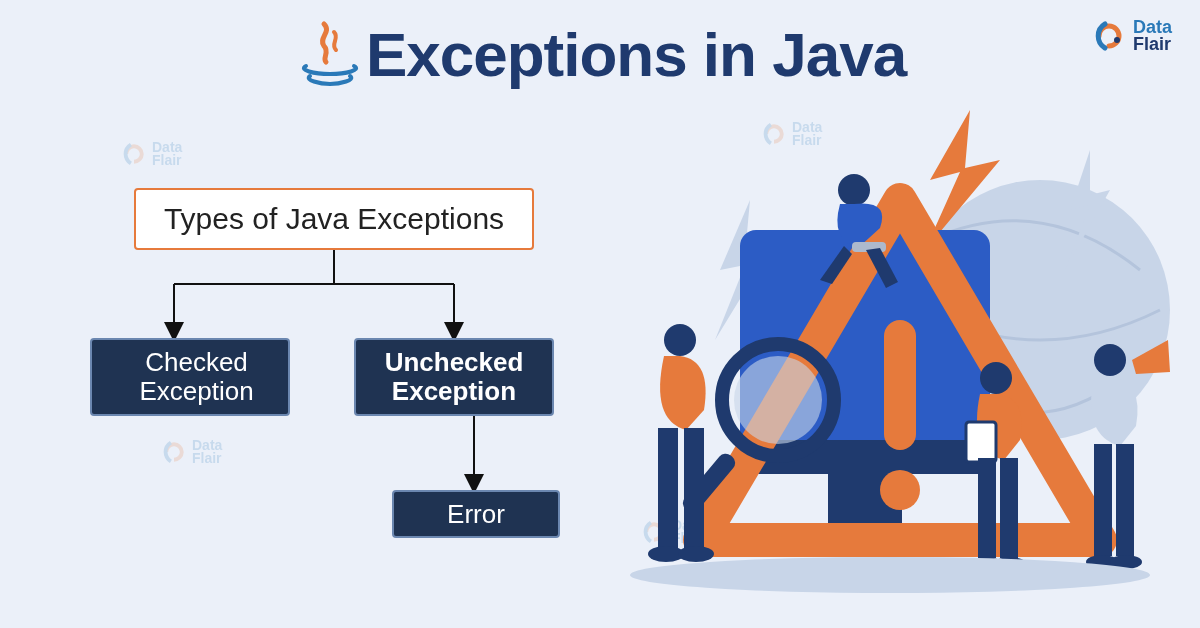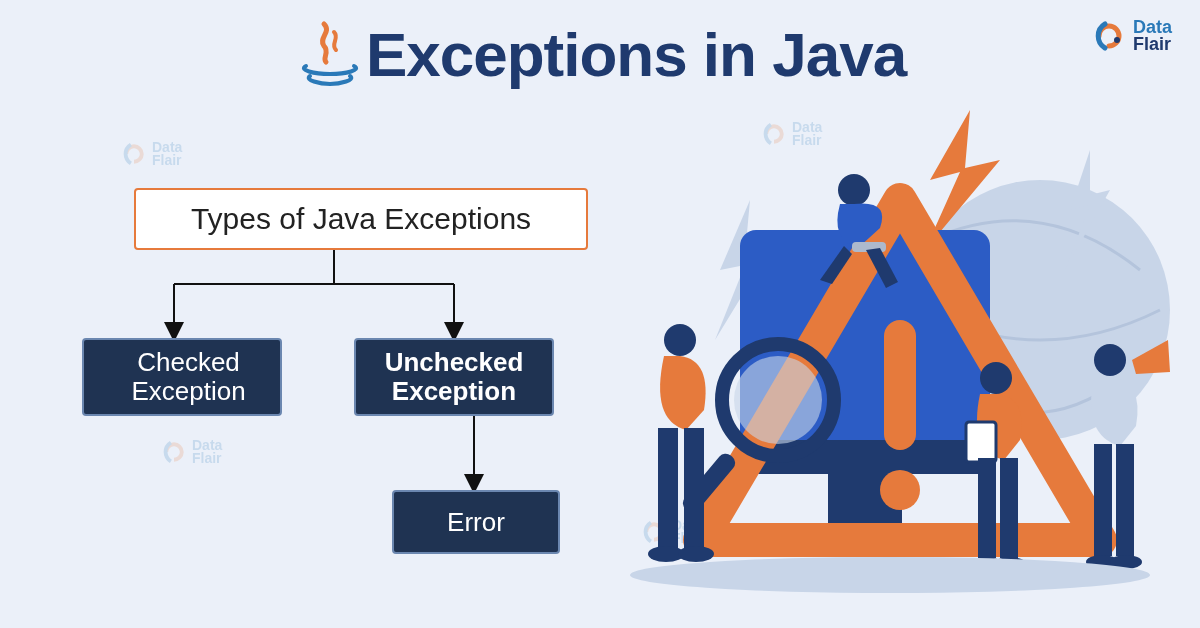--- a/index.html
+++ b/index.html
@@ -74,21 +74,21 @@
   .diagram {
     position: absolute;
     top: 188px;
     left: 74px;
     width: 520px;
   }
   .root-box {
     position: absolute;
     top: 0;
     left: 60px;
-    width: 454px;
+    width: 400px;
     height: 62px;
     background: #fff;
     border: 2px solid #e67a3c;
     border-radius: 4px;
     display: flex;
     align-items: center;
     justify-content: center;
     font-size: 30px;
     color: #222;
   }
@@ -100,27 +100,27 @@
     border: 2px solid #6b87b0;
     border-radius: 4px;
     display: flex;
     align-items: center;
     justify-content: center;
     text-align: center;
     color: #fff;
     font-size: 26px;
     line-height: 1.1;
   }
-  .checked { top: 150px; left: 8px; padding-left: 13px; }
+  .checked { top: 150px; left: 16px; padding-left: 13px; }
   .unchecked { top: 150px; left: 280px; font-weight: bold; }
   .error {
     top: 302px;
     left: 318px;
     width: 168px;
-    height: 64px;
+    height: 48px;
     font-size: 26px;
   }
   .connectors {
     position: absolute;
     top: 0;
     left: 0;
     overflow: visible;
   }
 
   .illustration {

